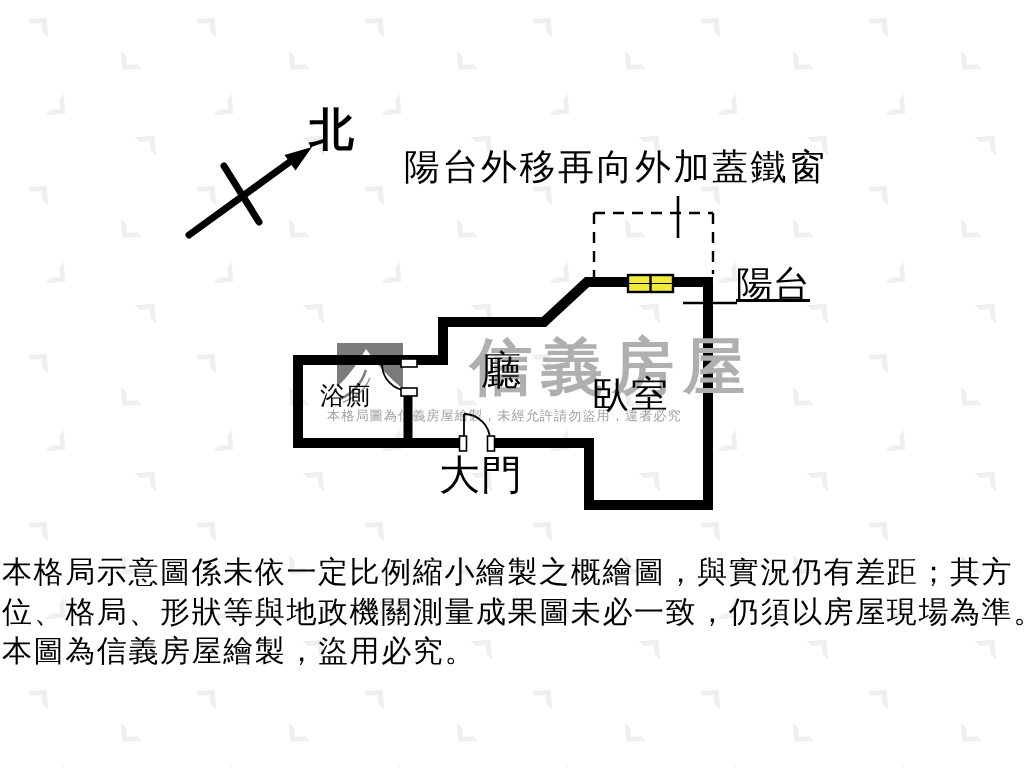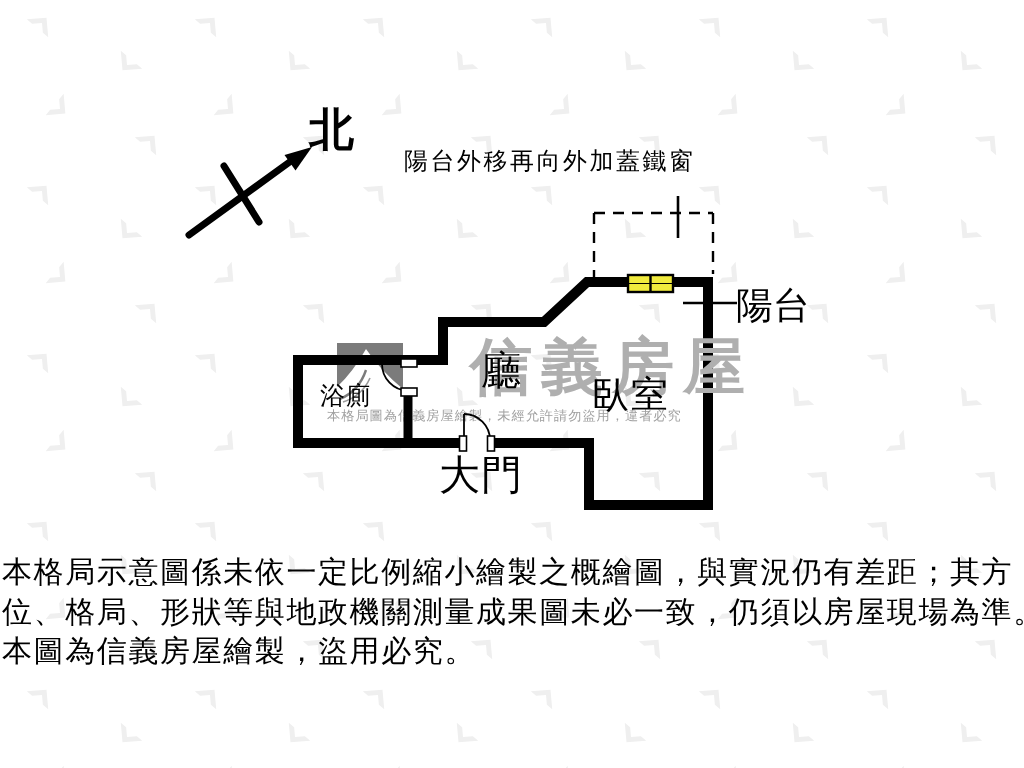--- a/index.html
+++ b/index.html
@@ -12,22 +12,22 @@
   .abs{position:absolute;}
   .cjk{white-space:nowrap;line-height:1;}
   
   #pattern-layer{z-index:0;left:0;top:0;}
   #notice-small{z-index:1;}
   #plan-svg{z-index:2;left:0;top:0;}
   #watermark-brand{z-index:3;}
   .toplabel{z-index:4;}
   
   #north-label{left:309px;top:108px;font-size:45px;font-weight:bold;}
-  #top-note{left:404px;top:149px;font-size:24px;letter-spacing:2.5px;}
-  #balcony-note{left:736px;top:286px;font-size:37px;}
+  #top-note{left:404px;top:149px;font-size:36px;letter-spacing:2.5px;}
+  #balcony-note{left:736px;top:265px;font-size:37px;text-decoration:underline;}
   #balcony-note .bl{display:block;height:47px;line-height:1.1;}
   #room-bathroom{left:320px;top:383px;font-size:25px;letter-spacing:1px;}
   #room-living{left:481px;top:351px;font-size:40px;}
   #room-bedroom{left:592px;top:376px;font-size:37px;letter-spacing:2px;}
   #room-maindoor{left:439px;top:455px;font-size:41px;letter-spacing:1px;text-align:center;}
   #watermark-brand{left:424px;top:336px;font-size:62px;letter-spacing:9px;color:#afafaf;font-weight:bold;margin-left:46px;}
   #notice-small{left:327px;top:409px;font-size:13.2px;letter-spacing:1px;color:#a0a0a0;}
   #disclaimer{left:2px;top:552px;font-size:30px;line-height:39.5px;letter-spacing:1.6px;color:#000;}
   #disclaimer div{white-space:nowrap;}
 </style>

